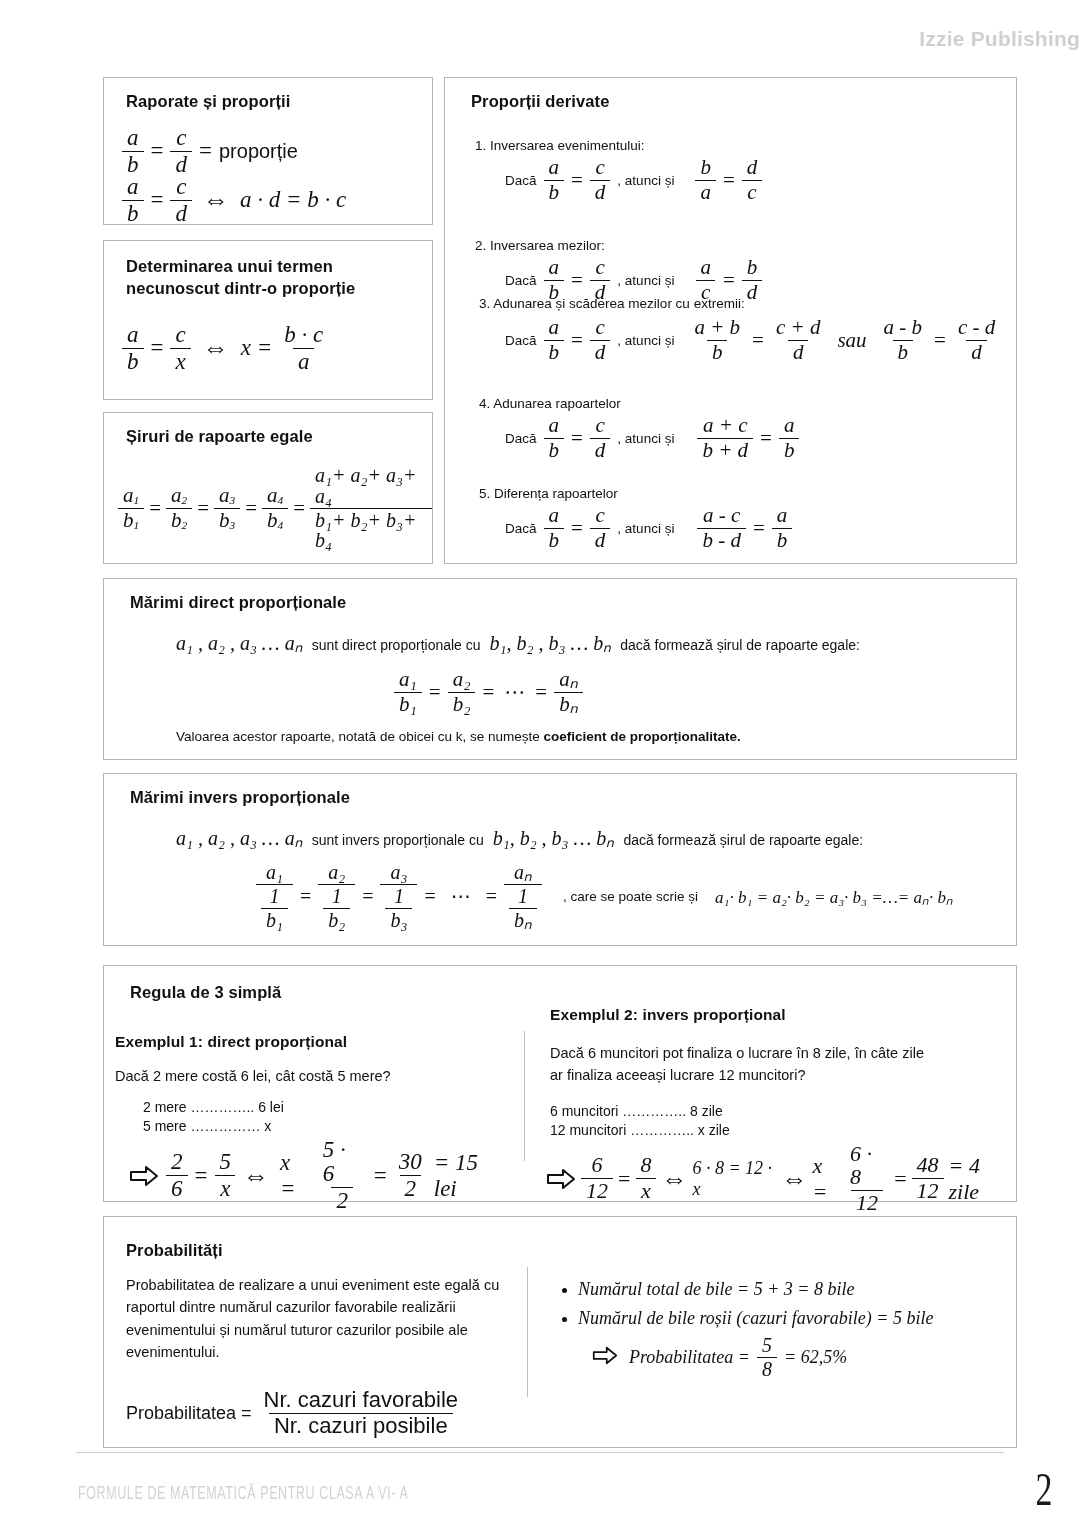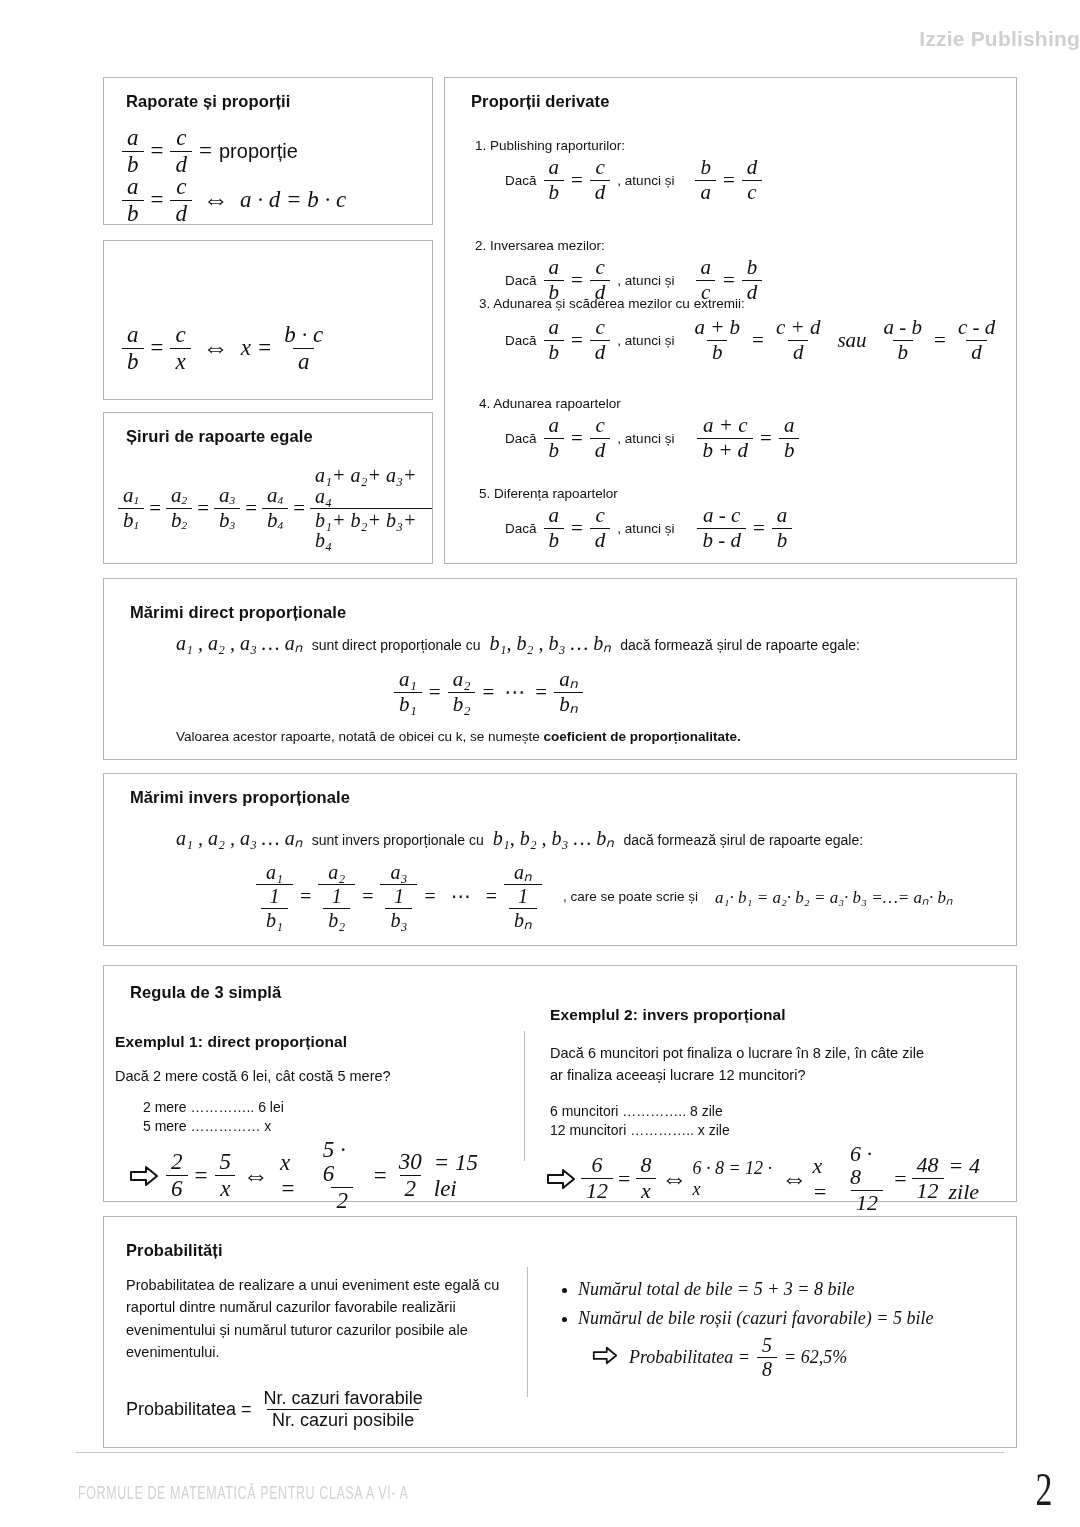--- a/index.html
+++ b/index.html
@@ -166,20 +166,24 @@
     <span class="fr">
         <span class="num">c</span>
         <span class="den">d</span>
       </span>
     <span class="arrowg" style="margin:0 4px;">⇔</span>
     <span class="op">a · d = b · c</span>
   </div>
 </div>
 
 <div class="box" style="left:103px; top:240px; width:330px; height:160px;">
+  <div class="box-title" style="position:absolute; left:22px; top:14px; line-height:1.35;">
+    <span>Determinarea unui termen</span><br>
+    <span>necunoscut dintr-o proporție</span>
+  </div>
   <div class="eq" style="position:absolute; left:18px; top:82px; font-size:23px;">
     <span class="fr">
         <span class="num">a</span>
         <span class="den">b</span>
       </span>
     <span class="opn">=</span>
     <span class="fr">
         <span class="num">c</span>
         <span class="den">x</span>
       </span>
@@ -221,21 +225,21 @@
         <span class="den">b₁+ b₂+ b₃+ b₄</span>
       </span>
   </div>
 </div>
 
 <div class="box" style="left:444px; top:77px; width:573px; height:487px;">
   <div class="box-title" style="position:absolute; left:26px; top:14px;">Proporții derivate</div>
 
   <div style="position:absolute; left:30px; top:60px;">
     <div class="txt" style="font-size:13.5px;">
-      <span>1.</span> <span>Publishing raporturilor:</span>
+      <span>1.</span> <span>Inversarea evenimentului:</span>
     </div>
     <div class="eq" style="font-size:21px; margin-top:4px; margin-left:30px;">
       <span class="txt" style="font-size:13.5px;">Dacă</span>
       <span class="fr">
           <span class="num">a</span>
           <span class="den">b</span>
         </span>
       <span class="opn">=</span>
       <span class="fr">
           <span class="num">c</span>
@@ -371,21 +375,21 @@
       <span class="opn">=</span>
       <span class="fr">
           <span class="num">a</span>
           <span class="den">b</span>
         </span>
     </div>
   </div>
 </div>
 
 <div class="box" style="left:103px; top:578px; width:914px; height:182px;">
-  <div class="box-title" style="position:absolute; left:26px; top:24px;">Mărimi direct proporționale</div>
+  <div class="box-title" style="position:absolute; left:26px; top:14px;">Mărimi direct proporționale</div>
 
   <div style="position:absolute; left:72px; top:50px; display:flex; align-items:baseline; gap:9px;">
     <span class="m" style="font-size:20px;">a₁ , a₂ , a₃ … aₙ</span>
     <span class="txt">sunt direct proporționale cu</span>
     <span class="m" style="font-size:20px;">b₁, b₂ , b₃ … bₙ</span>
     <span class="txt">dacă formează șirul de rapoarte egale:</span>
   </div>
 
   <div class="eq" style="position:absolute; left:290px; top:90px; font-size:21px;">
     <span class="fr">
@@ -543,21 +547,21 @@
 
 <div class="box" style="left:103px; top:1216px; width:914px; height:232px;">
   <div class="box-title" style="position:absolute; left:22px; top:24px;">Probabilități</div>
 
   <div class="divider-v" style="left:423px; top:50px; height:130px;"></div>
 
   <div style="position:absolute; left:22px; top:57px; width:375px;">
     <div class="txt lead">Probabilitatea de realizare a unui eveniment este egală cu raportul dintre numărul cazurilor favorabile realizării evenimentului și numărul tuturor cazurilor posibile ale evenimentului.</div>
     <div class="eq" style="margin-top:25px; font-size:19px;">
       <span class="txt" style="font-size:18px;">Probabilitatea =</span>
-      <span class="fr" style="font-style:normal; font-family:'Liberation Sans', sans-serif; font-size:18px;">
+      <span class="fr" style="font-style:normal; font-family:'Liberation Sans', sans-serif; font-size:22px;">
         <span class="num">Nr. cazuri favorabile</span>
         <span class="den">Nr. cazuri posibile</span>
       </span>
     </div>
   </div>
 
   <div style="position:absolute; left:452px; top:50px; width:450px;">
     <ul style="margin:12px 0 0 22px; padding:0; list-style:disc;">
       <li style="margin-bottom:8px;">
         <span class="m" style="font-size:18px;">Numărul total de bile = 5 + 3 = 8 bile</span>

